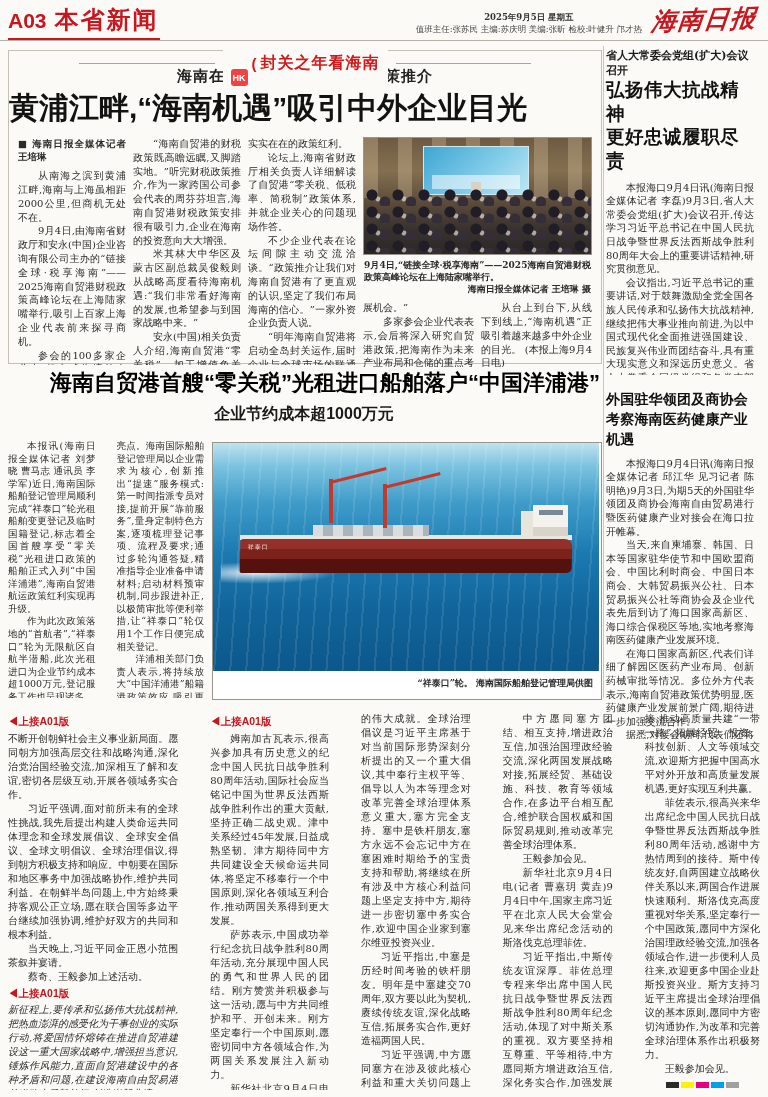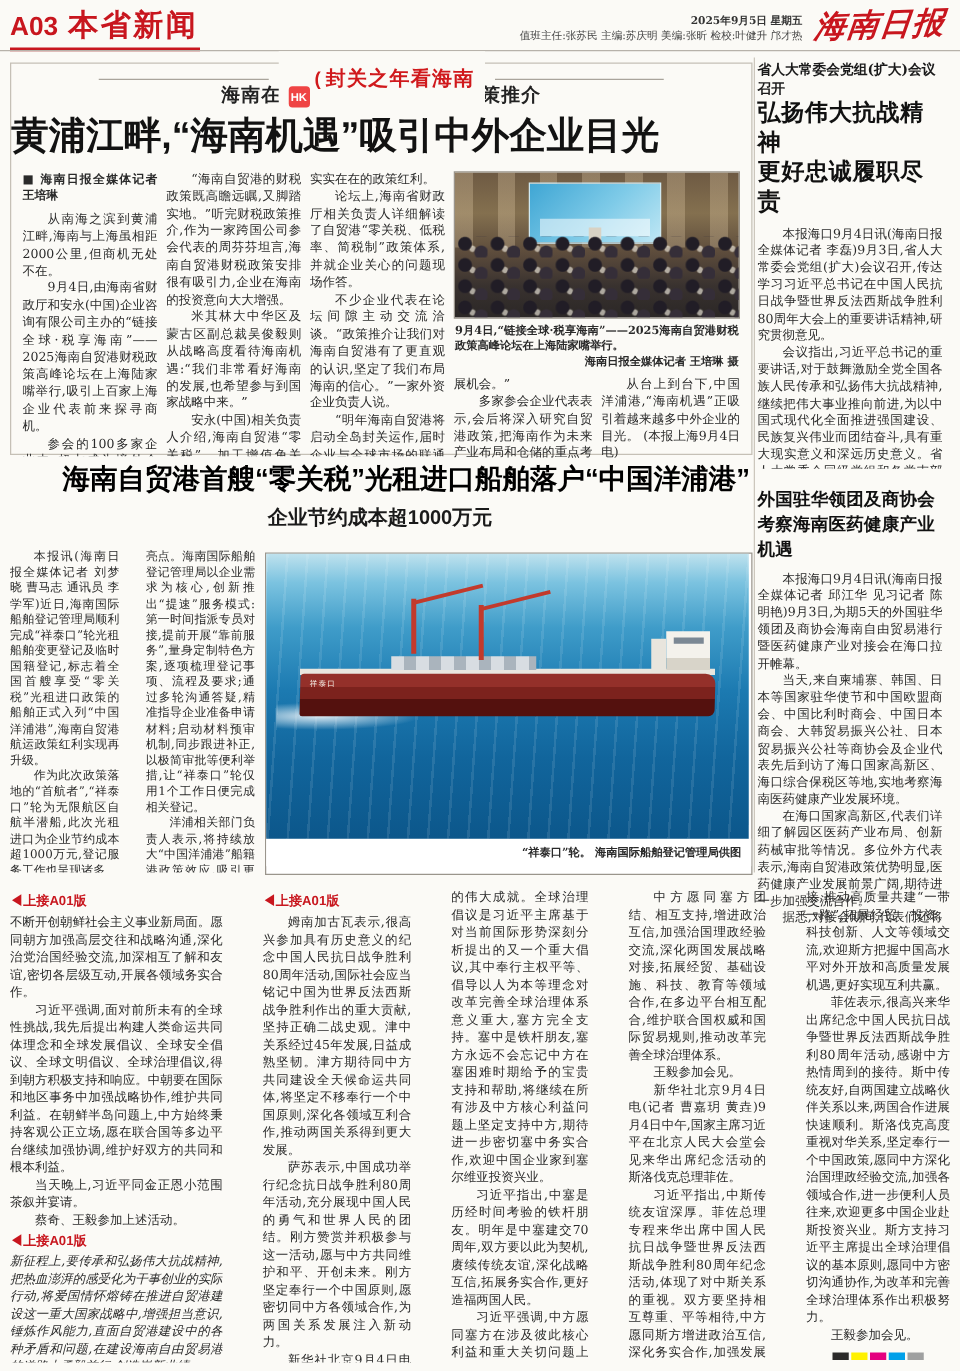--- a/index.html
+++ b/index.html
@@ -4,21 +4,21 @@
 <style>
   html,body{margin:0;padding:0;background:#e9e7e2;}
   .page{position:relative;width:768px;height:1097px;background:#fbfaf6;overflow:hidden;
         font-family:"DejaVu Serif",serif;color:#2a2a2a;margin:0 auto;}
   
   .hd{position:absolute;left:8px;top:6px;right:8px;height:30px;display:flex;justify-content:space-between;align-items:flex-end;}
   .hd-left{display:flex;align-items:baseline;gap:8px;text-align:right;}
   .pageno{font-family:"Liberation Sans",sans-serif;font-weight:bold;font-size:21px;color:#c8161e;}
   .sect{font-family:"Liberation Sans",sans-serif;font-weight:bold;font-size:24px;color:#c8161e;letter-spacing:2px;}
   .hd-right{display:flex;align-items:flex-end;gap:10px;}
-  .dateblock{text-align:right;font-size:8.5px;color:#444;line-height:1.5;}
+  .dateblock{text-align:center;font-size:8.5px;color:#444;line-height:1.5;}
   .dateblock .d1{font-weight:bold;color:#333;}
   .masthead{font-family:"DejaVu Serif",serif;font-weight:bold;font-style:italic;font-size:25px;
             color:#c8161e;transform:skewX(-8deg) rotate(-2deg);letter-spacing:1px;padding-right:4px;}
   .hd-rule{position:absolute;left:0;top:40px;width:768px;height:1px;background:#b7b2aa;}
   .hd-rule-red{position:absolute;left:8px;top:38px;width:152px;height:3px;background:#c8161e;}
   
   .leadbox{position:absolute;left:8px;top:50px;width:592px;height:312px;border:1px solid #c5c0b6;}
   .banner{position:absolute;left:0;right:0;top:-10px;display:flex;align-items:center;gap:8px;padding:0 70px;}
   .banner .bline{flex:1;height:1px;background:#a9a49b;}
   .banner-core{display:flex;align-items:center;gap:4px;background:#fbfaf6;padding:0 8px;}
@@ -162,21 +162,21 @@
           <div class="audience"></div>
         </div>
         <div class="conf-cap">9月4日,“链接全球·税享海南”——2025海南自贸港财税政策高峰论坛在上海陆家嘴举行。</div>
         <div class="conf-credit">海南日报全媒体记者 王培琳 摄</div>
         <div class="minirow">
           <div class="minicol cont">
               <p>展机会。”</p>
               <p>多家参会企业代表表示,会后将深入研究自贸港政策,把海南作为未来产业布局和仓储的重点考虑区域。</p>
             </div>
           <div class="minicol">
-              <p>从台上到台下,中国洋浦港,“海南机遇”正吸引着越来越多中外企业的目光。 (本报上海9月4日电)</p>
+              <p>从台上到台下,从线下到线上,“海南机遇”正吸引着越来越多中外企业的目光。 (本报上海9月4日电)</p>
             </div>
         </div>
       </div>
     </div>
   </div>
 
   <div class="vdiv"></div>
 
   <div class="sidebar">
     <div class="s1-kicker">省人大常委会党组(扩大)会议召开</div>

